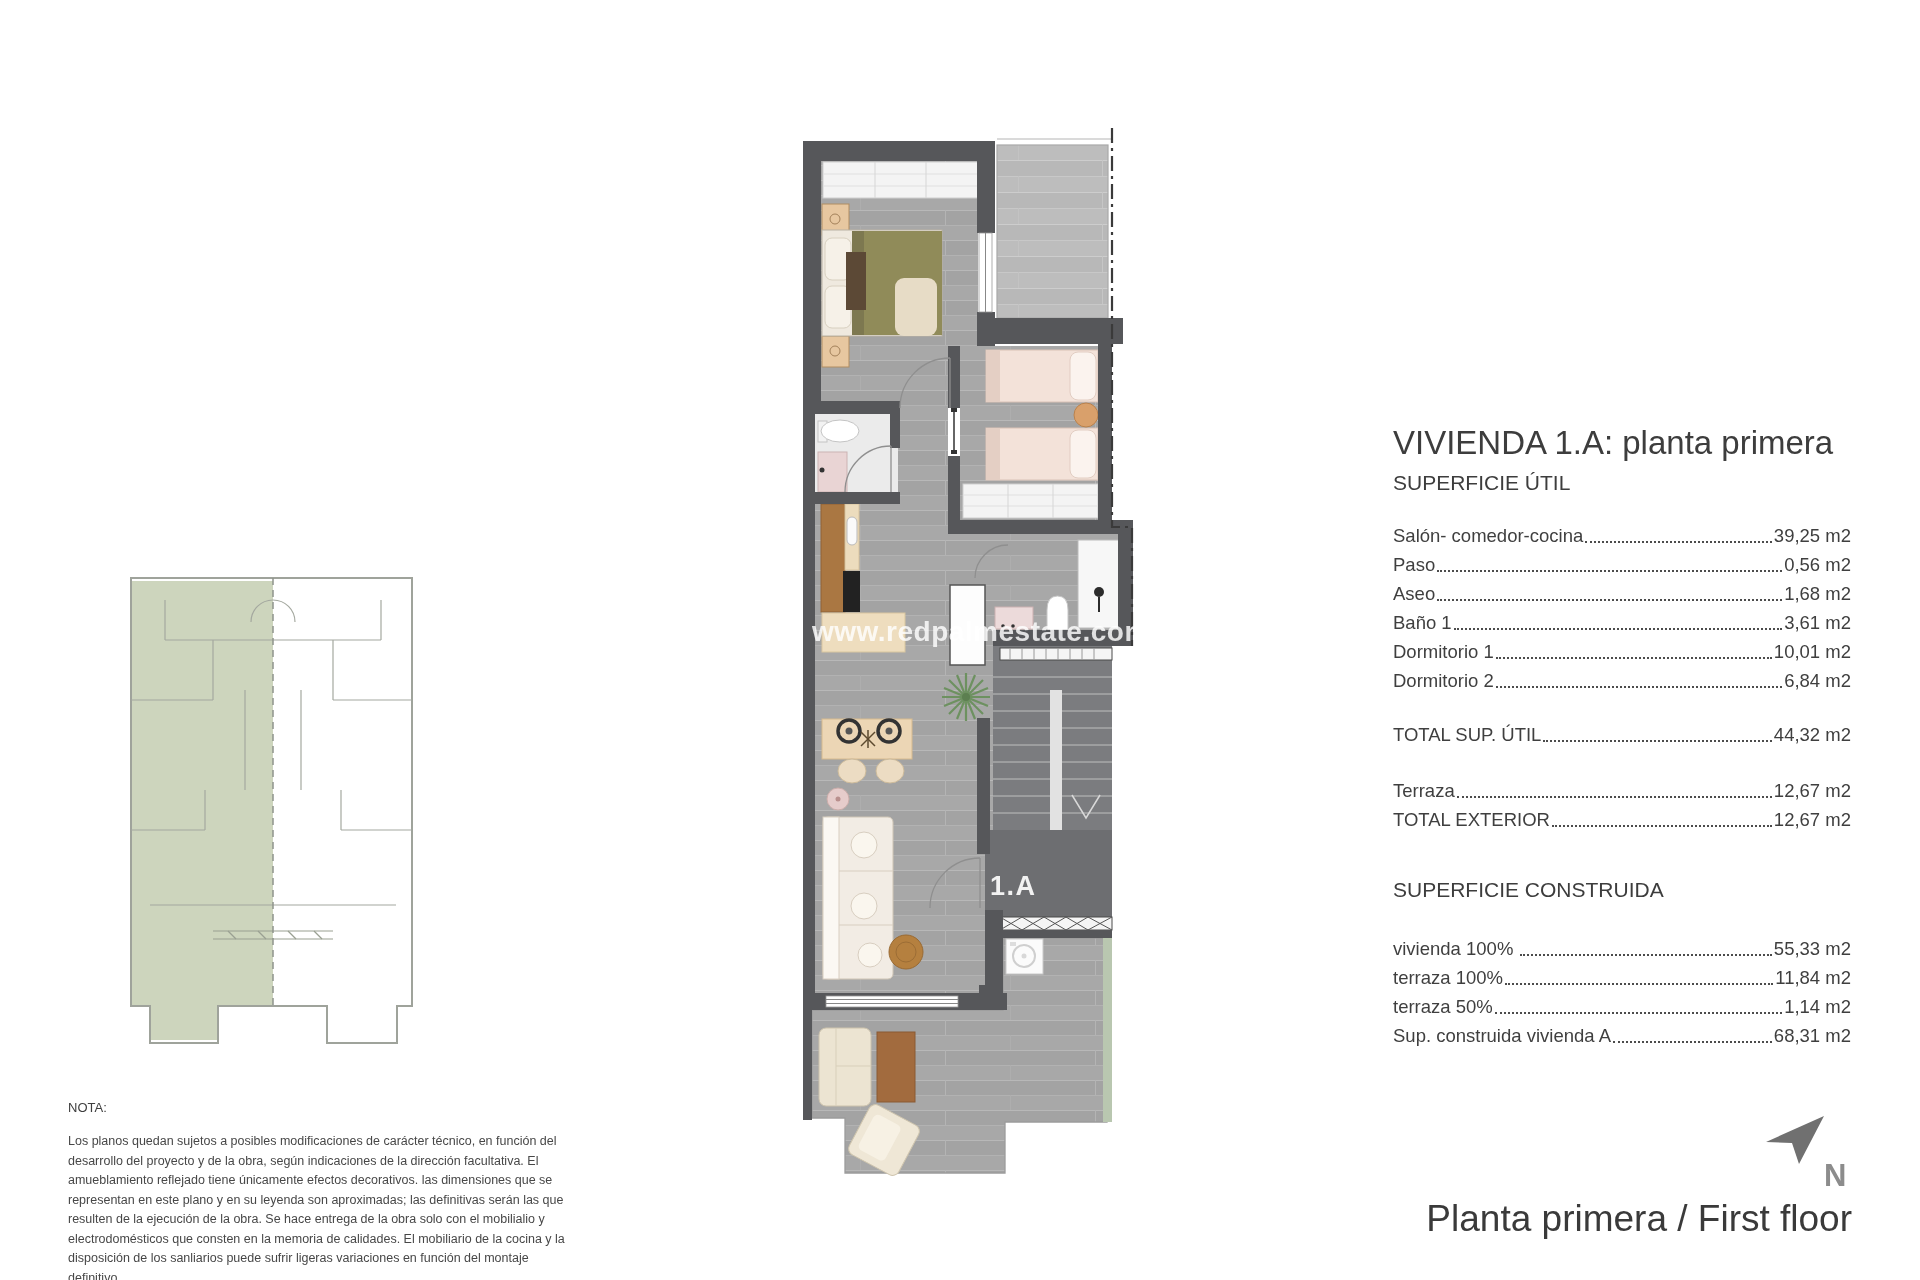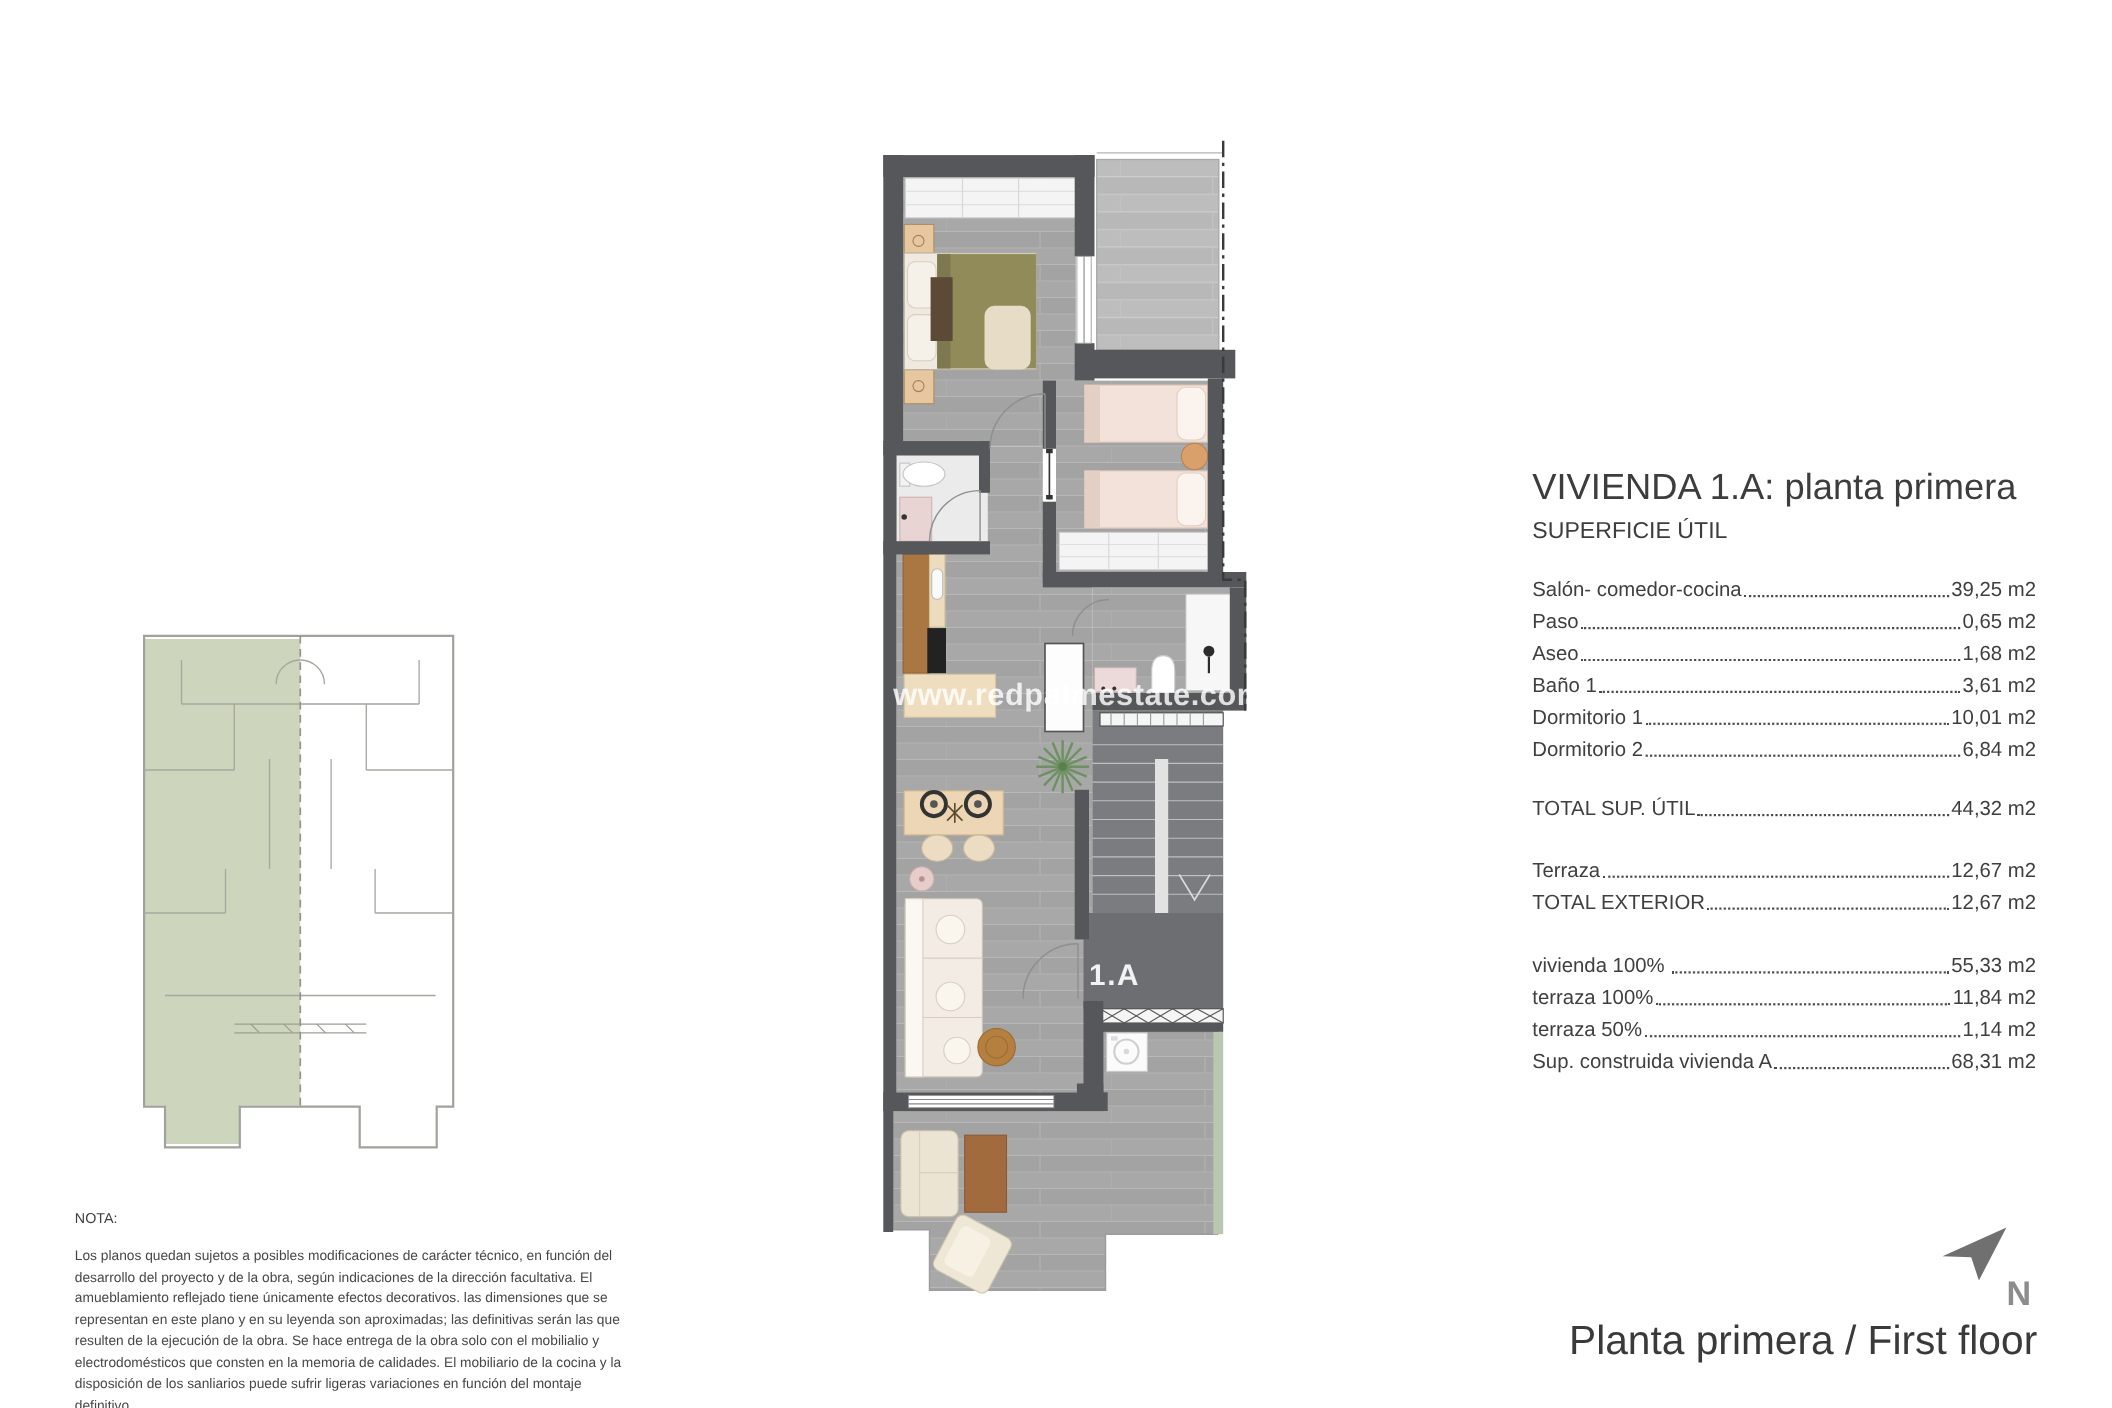--- a/index.html
+++ b/index.html
@@ -354,21 +354,21 @@
 
     <div class="rows">
       <div class="row">
         <span class="lbl">Salón- comedor-cocina</span>
         <span class="dots"></span>
         <span class="val">39,25 m2</span>
       </div>
       <div class="row">
         <span class="lbl">Paso</span>
         <span class="dots"></span>
-        <span class="val">0,65 m2</span>
+        <span class="val">0,56 m2</span>
       </div>
       <div class="row">
         <span class="lbl">Aseo</span>
         <span class="dots"></span>
         <span class="val">1,68 m2</span>
       </div>
       <div class="row">
         <span class="lbl">Baño 1</span>
         <span class="dots"></span>
         <span class="val">3,61 m2</span>
@@ -397,20 +397,21 @@
         <span class="dots"></span>
         <span class="val">12,67 m2</span>
       </div>
       <div class="row">
         <span class="lbl">TOTAL EXTERIOR</span>
         <span class="dots"></span>
         <span class="val">12,67 m2</span>
       </div>
     </div>
 
+    <div class="sec-heading constr-heading">SUPERFICIE CONSTRUIDA</div>
 
     <div class="constr-rows">
       <div class="row">
         <span class="lbl">vivienda 100% </span>
         <span class="dots"></span>
         <span class="val">55,33 m2</span>
       </div>
       <div class="row">
         <span class="lbl">terraza 100%</span>
         <span class="dots"></span>

